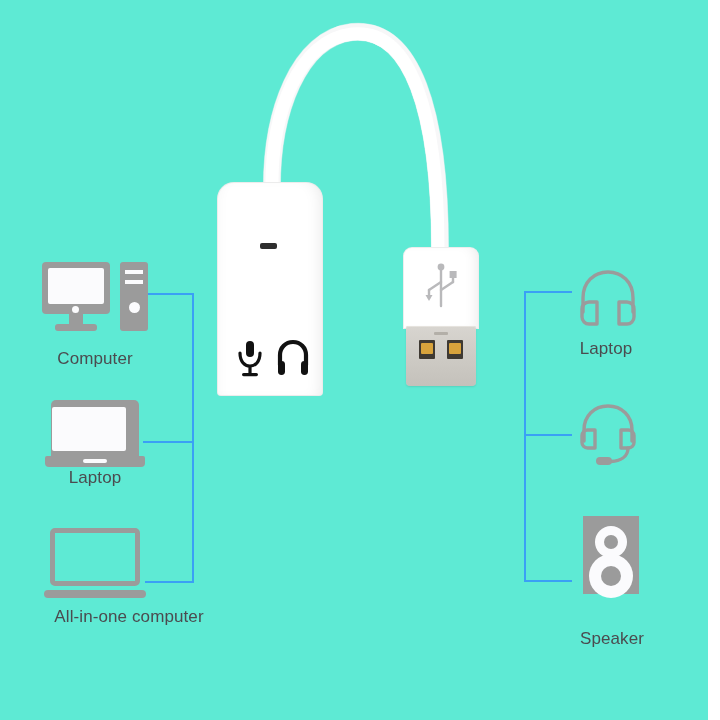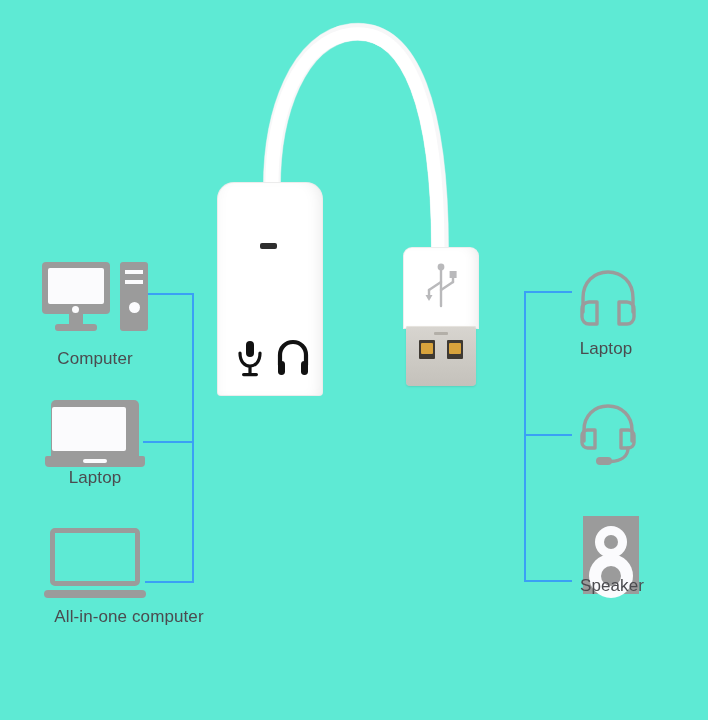--- a/index.html
+++ b/index.html
@@ -285,21 +285,21 @@
     </svg>
   </div>
 
   <div class="icon-box" style="left:583px; top:516px; width:56px; height:78px;">
     <div class="spk-body"></div>
     <div class="spk-ring" style="left:12px; top:10px; width:32px; height:32px;"></div>
     <div class="spk-core" style="left:21px; top:19px; width:14px; height:14px;"></div>
     <div class="spk-ring" style="left:6px; top:38px; width:44px; height:44px;"></div>
     <div class="spk-core" style="left:18px; top:50px; width:20px; height:20px;"></div>
   </div>
-  <div class="label center" style="left:612px; top:576px;">Speaker</div>
+  <div class="label center" style="left:612px; top:629px;">Speaker</div>
 
   <svg class="cable-svg" width="720" height="720">
     <path d="M272 196 C270 110 300 38 352 32 C412 26 440 110 440 250" fill="none" stroke="#ffffff" stroke-width="17" stroke-linecap="round"></path>
     <path d="M272 196 C270 110 300 38 352 32 C412 26 440 110 440 250" fill="none" stroke="#f0f0f2" stroke-width="18" stroke-linecap="round" opacity=".55"></path>
     <path d="M272 194 C270 110 300 40 352 34 C410 28 438 110 438 250" fill="none" stroke="#ffffff" stroke-width="13" stroke-linecap="round"></path>
   </svg>
 
   <div class="dev-body">
     <div class="dev-led"></div>
     <div class="dev-ports">

